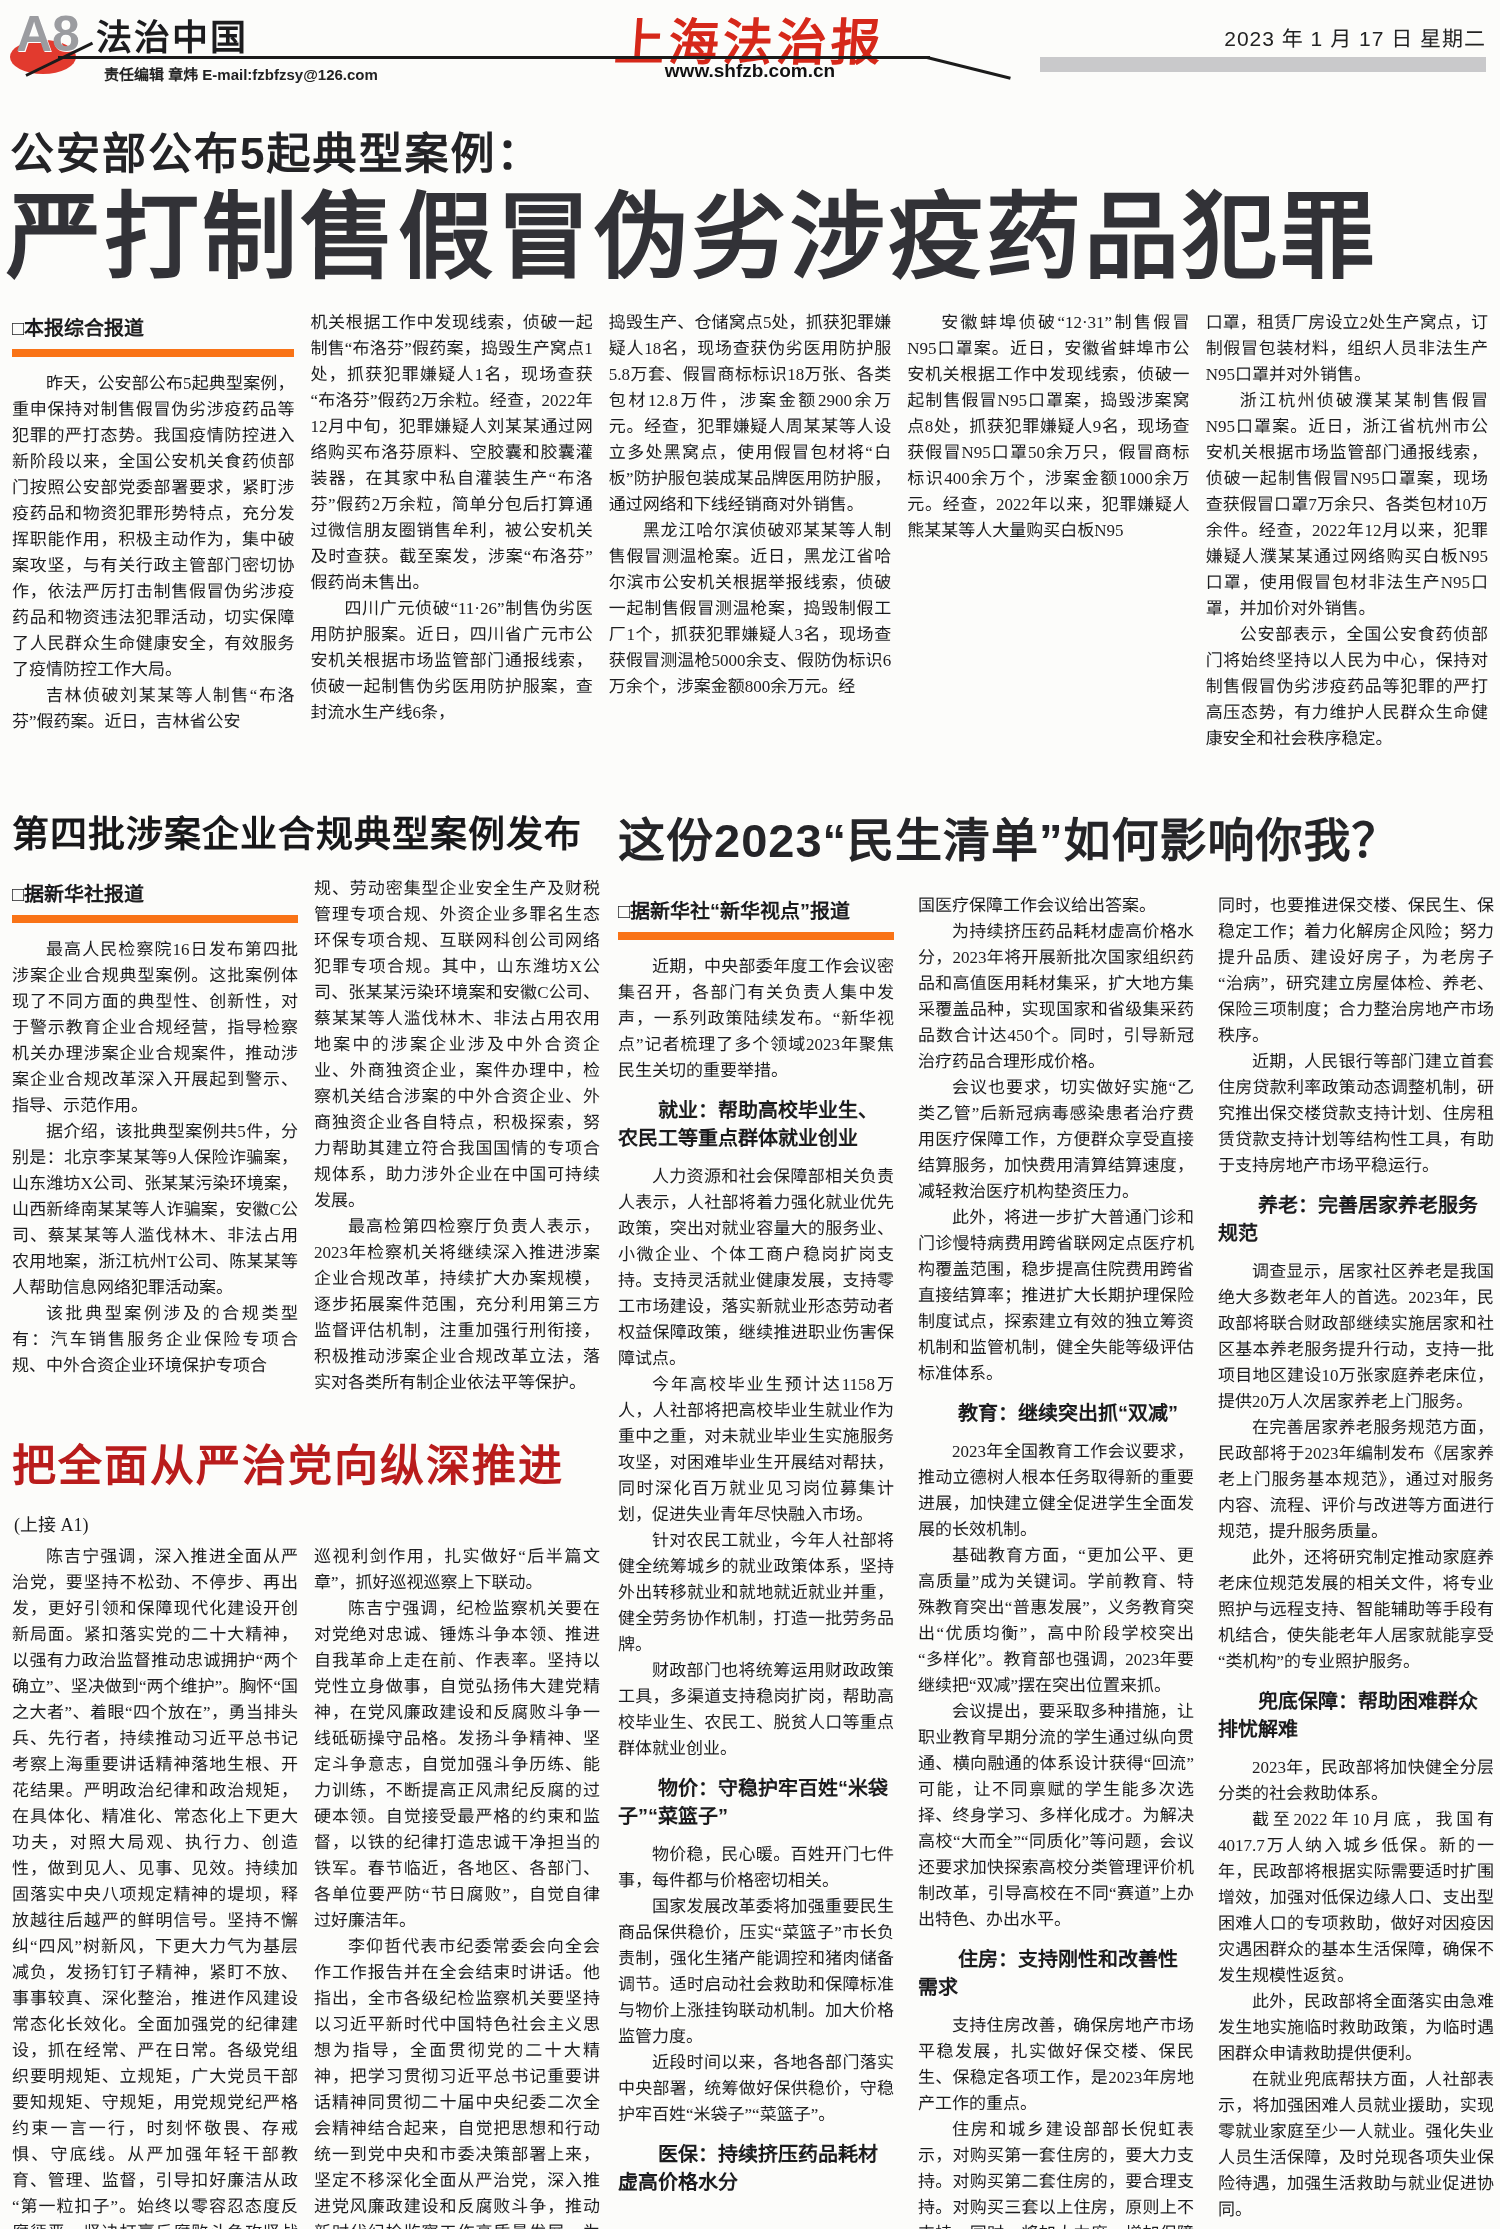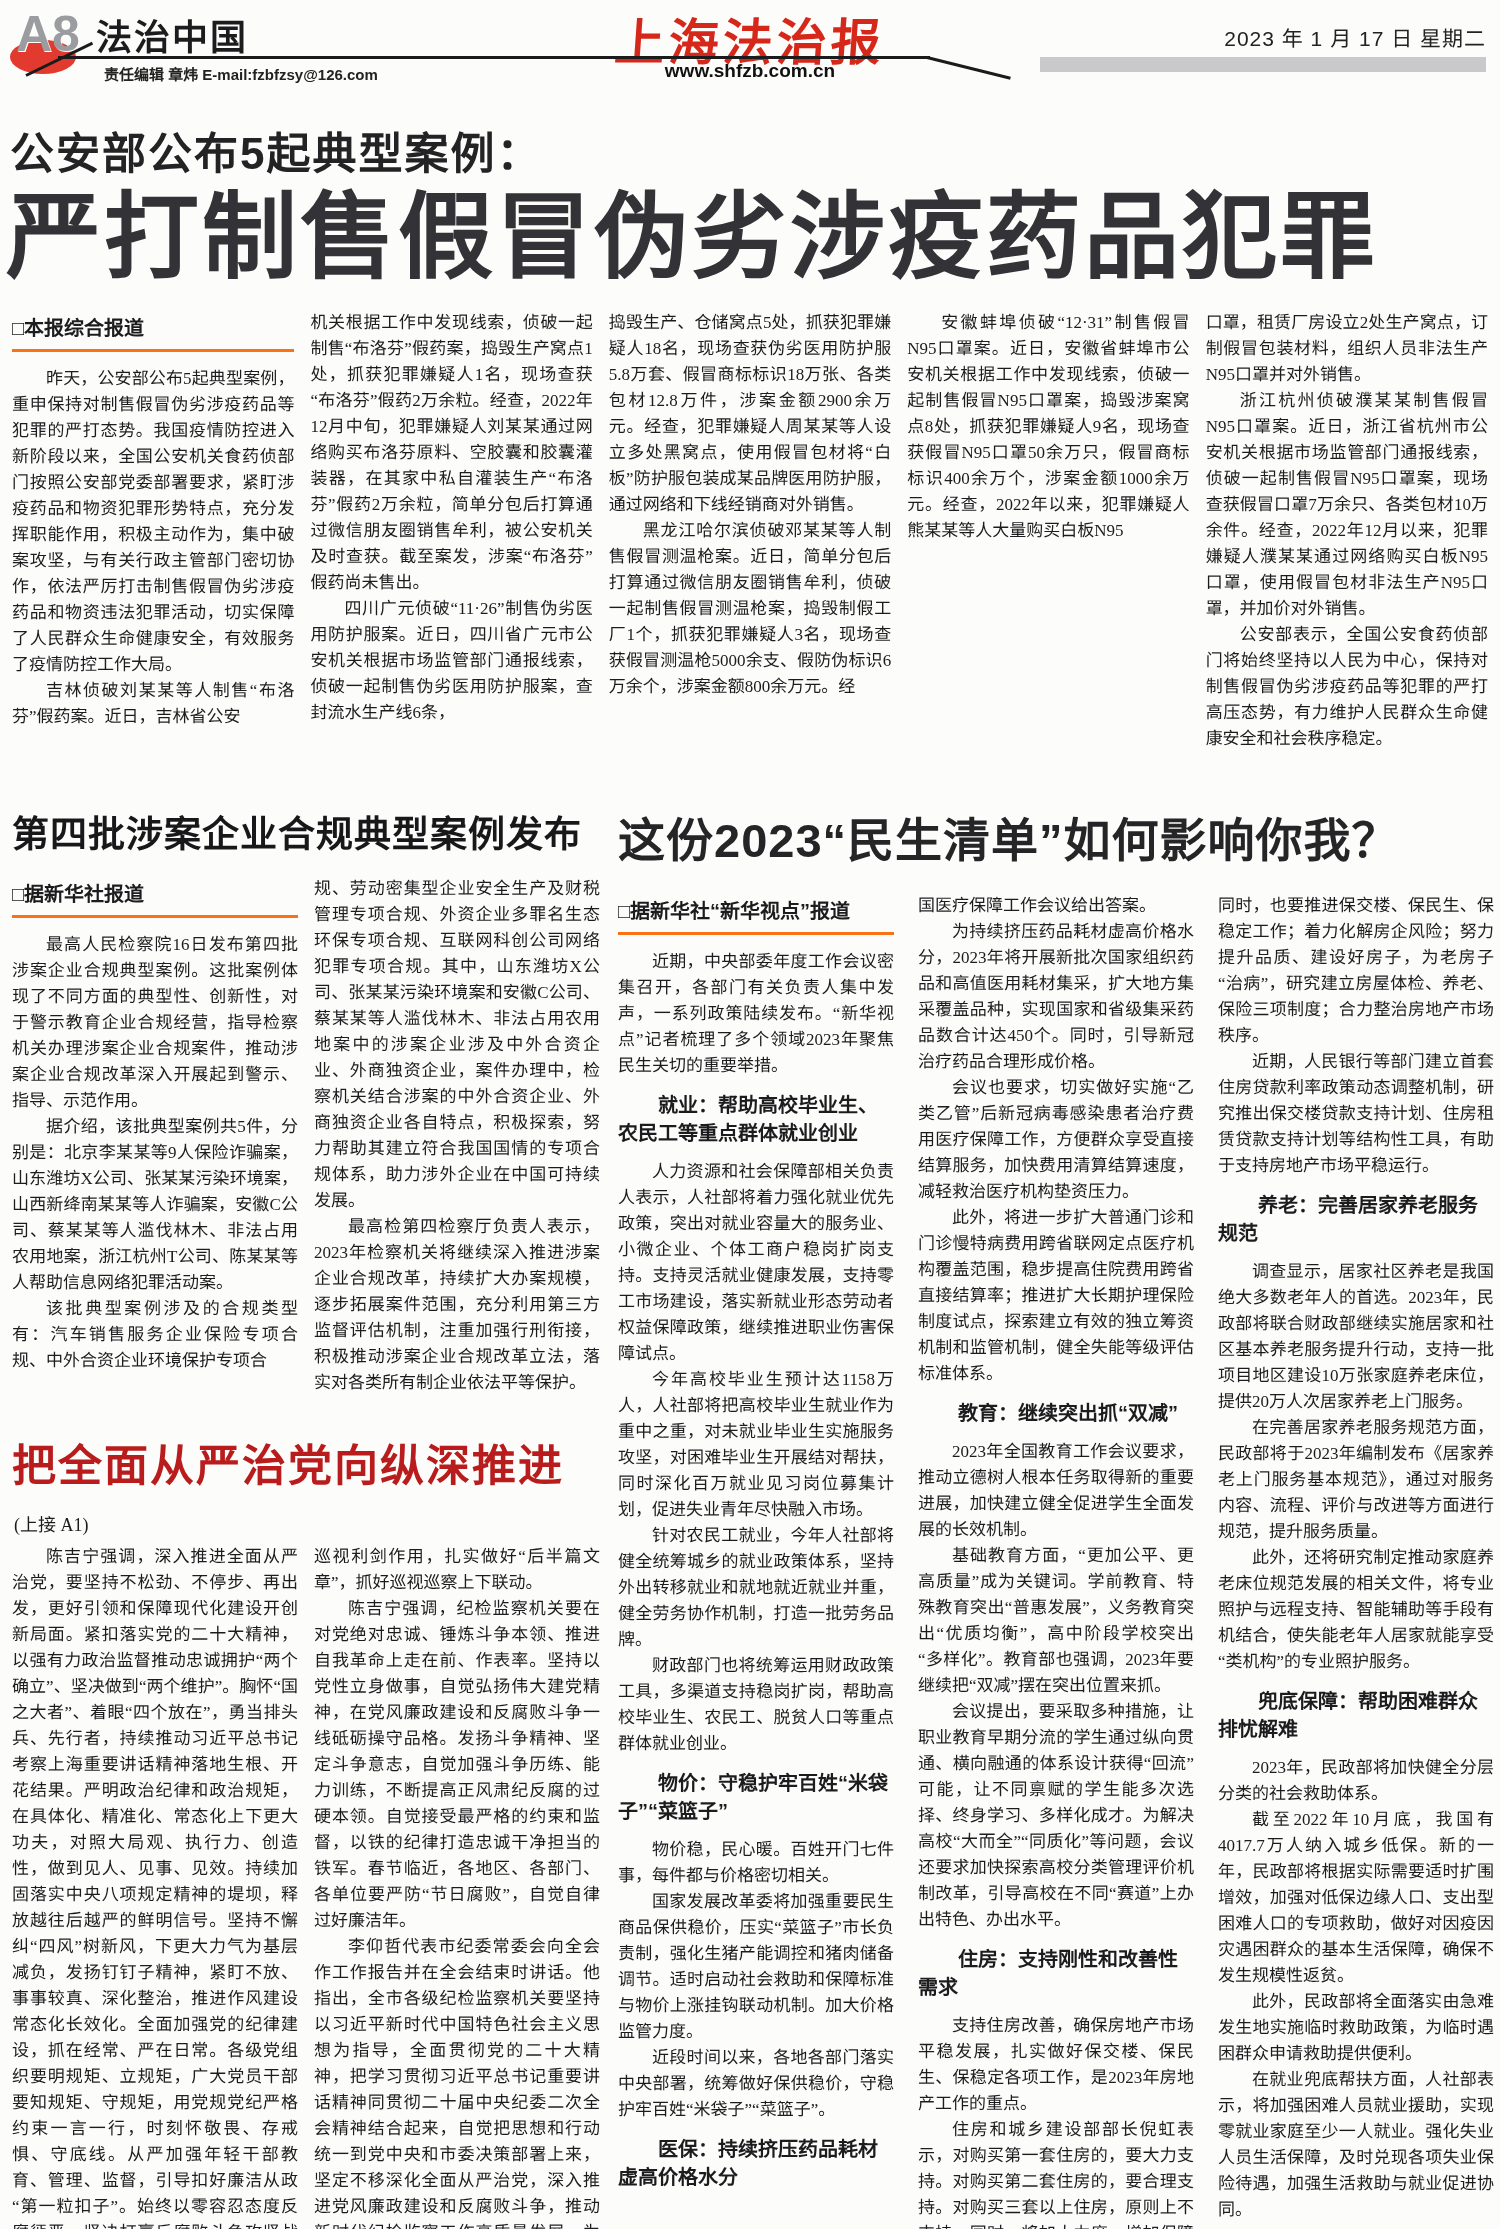--- a/index.html
+++ b/index.html
@@ -25,21 +25,21 @@
     transform:rotate(14deg);transform-origin:left center;}
   .badge-slash{position:absolute;left:26px;top:74px;width:74px;height:3px;background:#1b1b1b;
     transform:rotate(-26deg);transform-origin:left center;}
   .date-bar{position:absolute;right:14px;top:57px;width:446px;height:15px;background:#c9c9cb;}
   
   .kicker{margin:26px 0 0 10px;font-weight:900;font-size:44px;letter-spacing:2px;color:#232326;}
   .main-headline{margin:6px 0 0 6px;font-weight:900;font-size:95px;line-height:1.05;letter-spacing:3px;
     color:#323237;white-space:nowrap;}
   .story-row{display:flex;gap:16px;padding:0 12px;margin-top:22px;height:474px;overflow:hidden;}
   .story-col{flex:1 1 0;min-width:0;}
-  .byline{font-weight:bold;font-size:20px;padding:2px 0 8px 0;border-bottom:3px solid #f97316;margin-bottom:14px;
+  .byline{font-weight:bold;font-size:20px;padding:2px 0 8px 0;border-bottom:8px solid #f97316;margin-bottom:14px;
     font-family:"Liberation Sans","DejaVu Sans",sans-serif;}
   .p{font-size:17px;line-height:26px;text-align:justify;text-indent:2em;margin:0;}
   .p.cont{text-indent:0;}
   
   .lower{display:flex;gap:18px;padding:0 12px;margin-top:18px;align-items:flex-start;}
   .lower-left{width:588px;flex:none;}
   .lower-right{width:874px;flex:none;}
   .a2-headline{font-weight:900;font-size:37px;letter-spacing:1px;color:#18181a;margin:2px 0 18px 0;}
   .twocol{display:flex;gap:16px;}
   .twocol .story-col{width:286px;flex:none;}
@@ -79,21 +79,21 @@
     <div class="byline">□本报综合报道</div>
     <p class="p">昨天，公安部公布5起典型案例，重申保持对制售假冒伪劣涉疫药品等犯罪的严打态势。我国疫情防控进入新阶段以来，全国公安机关食药侦部门按照公安部党委部署要求，紧盯涉疫药品和物资犯罪形势特点，充分发挥职能作用，积极主动作为，集中破案攻坚，与有关行政主管部门密切协作，依法严厉打击制售假冒伪劣涉疫药品和物资违法犯罪活动，切实保障了人民群众生命健康安全，有效服务了疫情防控工作大局。</p>
     <p class="p">吉林侦破刘某某等人制售“布洛芬”假药案。近日，吉林省公安</p>
   </div>
   <div class="story-col">
     <p class="p cont">机关根据工作中发现线索，侦破一起制售“布洛芬”假药案，捣毁生产窝点1处，抓获犯罪嫌疑人1名，现场查获“布洛芬”假药2万余粒。经查，2022年12月中旬，犯罪嫌疑人刘某某通过网络购买布洛芬原料、空胶囊和胶囊灌装器，在其家中私自灌装生产“布洛芬”假药2万余粒，简单分包后打算通过微信朋友圈销售牟利，被公安机关及时查获。截至案发，涉案“布洛芬”假药尚未售出。</p>
     <p class="p">四川广元侦破“11·26”制售伪劣医用防护服案。近日，四川省广元市公安机关根据市场监管部门通报线索，侦破一起制售伪劣医用防护服案，查封流水生产线6条，</p>
   </div>
   <div class="story-col">
     <p class="p cont">捣毁生产、仓储窝点5处，抓获犯罪嫌疑人18名，现场查获伪劣医用防护服5.8万套、假冒商标标识18万张、各类包材12.8万件，涉案金额2900余万元。经查，犯罪嫌疑人周某某等人设立多处黑窝点，使用假冒包材将“白板”防护服包装成某品牌医用防护服，通过网络和下线经销商对外销售。</p>
-    <p class="p">黑龙江哈尔滨侦破邓某某等人制售假冒测温枪案。近日，简单分包后打算通过微信朋友圈销售牟利，侦破一起制售假冒测温枪案，捣毁制假工厂1个，抓获犯罪嫌疑人3名，现场查获假冒测温枪5000余支、假防伪标识6万余个，涉案金额800余万元。经</p>
+    <p class="p">黑龙江哈尔滨侦破邓某某等人制售假冒测温枪案。近日，黑龙江省哈尔滨市公安机关根据举报线索，侦破一起制售假冒测温枪案，捣毁制假工厂1个，抓获犯罪嫌疑人3名，现场查获假冒测温枪5000余支、假防伪标识6万余个，涉案金额800余万元。经</p>
   </div>
   <div class="story-col">
     <p class="p">安徽蚌埠侦破“12·31”制售假冒N95口罩案。近日，安徽省蚌埠市公安机关根据工作中发现线索，侦破一起制售假冒N95口罩案，捣毁涉案窝点8处，抓获犯罪嫌疑人9名，现场查获假冒N95口罩50余万只，假冒商标标识400余万个，涉案金额1000余万元。经查，2022年以来，犯罪嫌疑人熊某某等人大量购买白板N95</p>
   </div>
   <div class="story-col">
     <p class="p cont">口罩，租赁厂房设立2处生产窝点，订制假冒包装材料，组织人员非法生产N95口罩并对外销售。</p>
     <p class="p">浙江杭州侦破濮某某制售假冒N95口罩案。近日，浙江省杭州市公安机关根据市场监管部门通报线索，侦破一起制售假冒N95口罩案，现场查获假冒口罩7万余只、各类包材10万余件。经查，2022年12月以来，犯罪嫌疑人濮某某通过网络购买白板N95口罩，使用假冒包材非法生产N95口罩，并加价对外销售。</p>
     <p class="p">公安部表示，全国公安食药侦部门将始终坚持以人民为中心，保持对制售假冒伪劣涉疫药品等犯罪的严打高压态势，有力维护人民群众生命健康安全和社会秩序稳定。</p>
   </div>
 </div>

